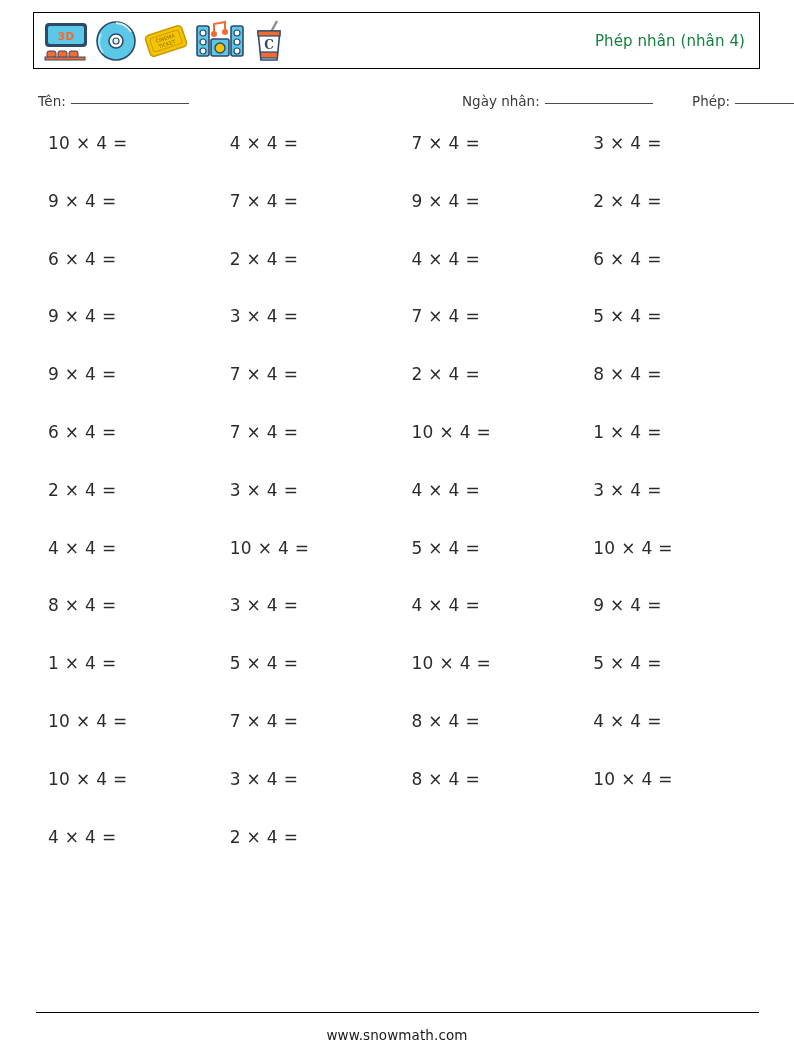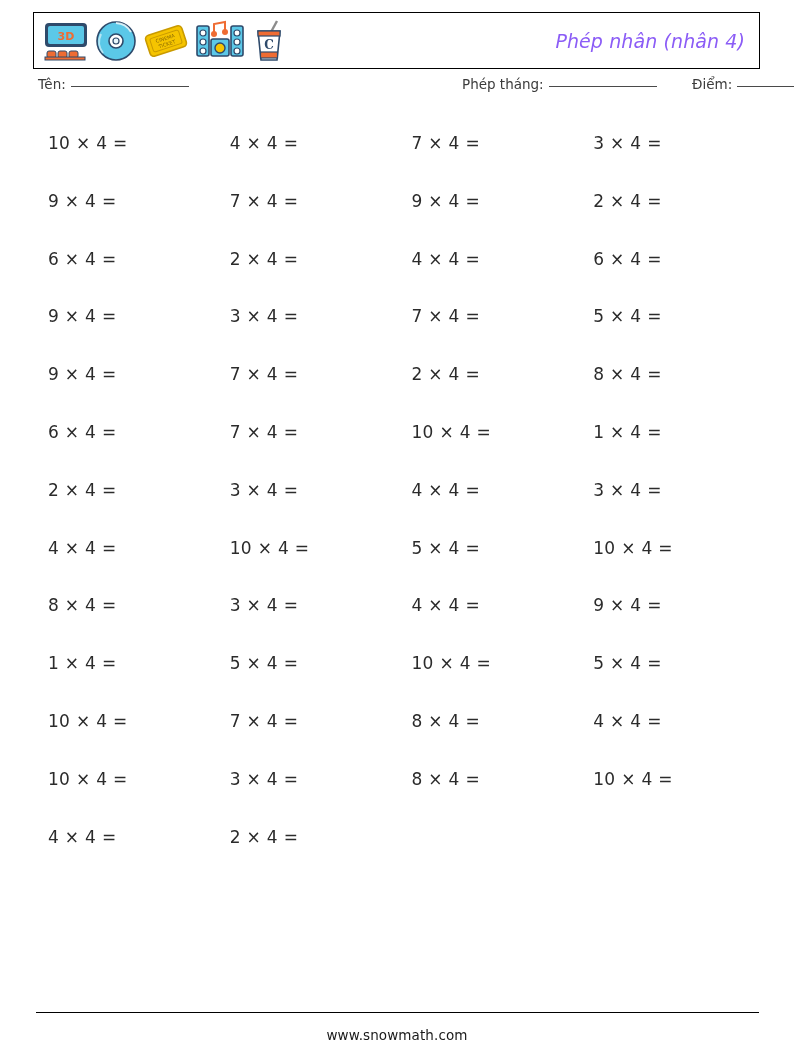--- a/index.html
+++ b/index.html
@@ -31,32 +31,31 @@
   }
   .header-icons {
     display: flex;
     align-items: center;
     gap: 6px;
     padding-left: 9px;
   }
   .header-icons svg { display: block; }
   .header-title {
     padding-right: 14px;
-    font-size: 19px;
-    color: #8b5cf6;
+    font-size: 15px;
+    color: #15803d;
     letter-spacing: .1px;
     white-space: nowrap;
-    font-style: italic;
   }
 
   
   .meta {
     position: absolute;
     left: 0;
-    top: 76px;
+    top: 93px;
     width: 794px;
     height: 24px;
   }
   .meta-item {
     position: absolute;
     font-size: 13.5px;
     color: #3b3b3b;
     white-space: nowrap;
     display: flex;
     align-items: baseline;
@@ -193,26 +192,26 @@
 </div>
 
 <div class="meta">
 
   <div class="meta-item meta-name">
     <span>Tên:</span>
     <span class="rule rule-name"></span>
   </div>
 
   <div class="meta-item meta-date">
-    <span>Phép tháng:</span>
+    <span>Ngày nhân:</span>
     <span class="rule rule-date"></span>
   </div>
 
   <div class="meta-item meta-score">
-    <span>Điểm:</span>
+    <span>Phép:</span>
     <span class="rule rule-score"></span>
   </div>
 
 </div>
 
 <div class="grid">
 
   <div class="row">
     <div class="cell">10 × 4 =</div>
     <div class="cell">4 × 4 =</div>

